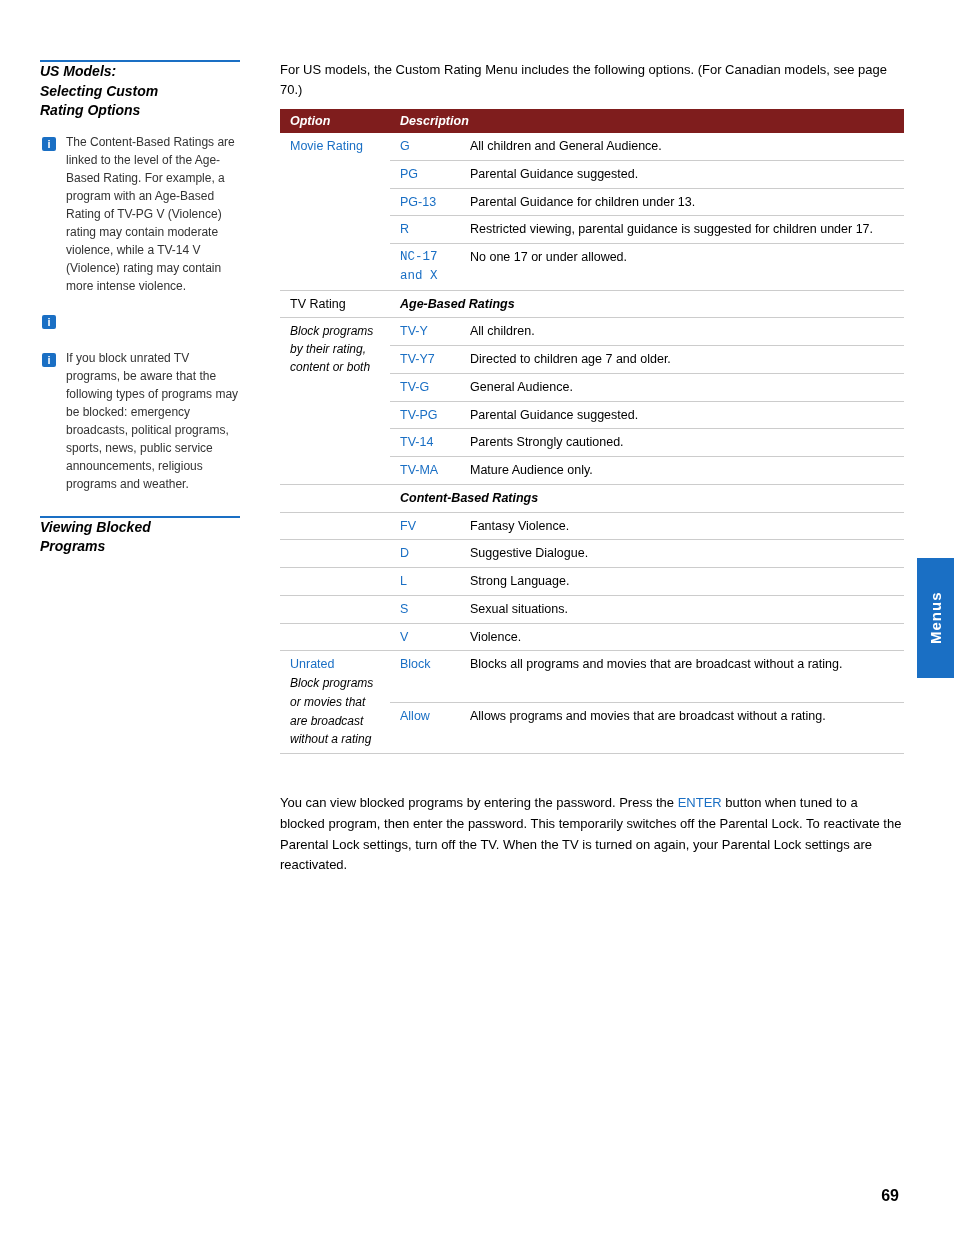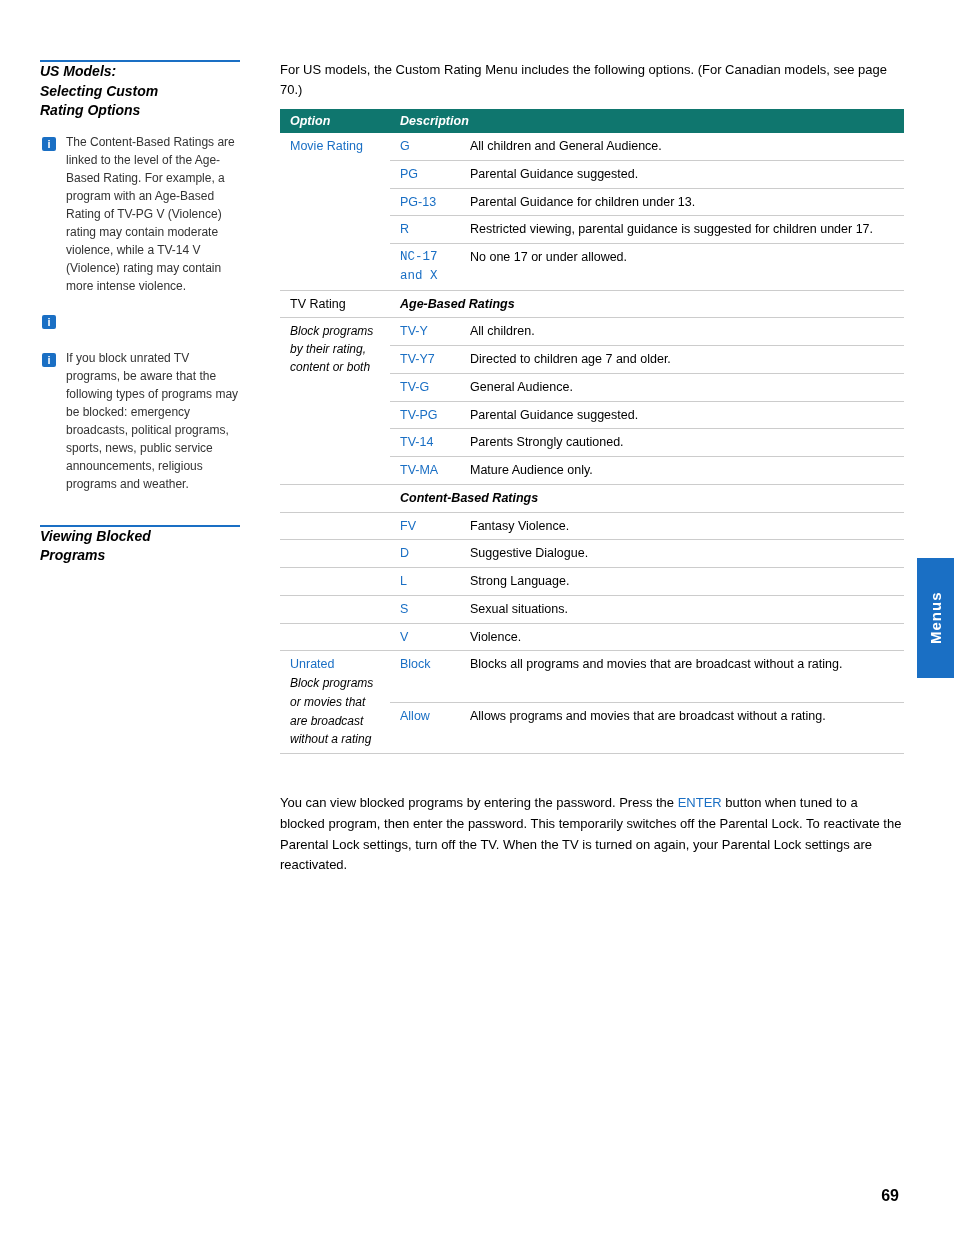--- a/index.html
+++ b/index.html
@@ -80,21 +80,21 @@
     }
 
     
     .rating-table {
       width: 100%;
       border-collapse: collapse;
       font-size: 12.5px;
     }
 
     .rating-table thead tr {
-      background: #0f766e;
+      background: #7f1d1d;
       color: #fff;
     }
 
     .rating-table thead th {
       padding: 5px 10px;
       text-align: left;
       font-weight: bold;
       font-style: italic;
     }
 
@@ -153,21 +153,21 @@
       margin-top: 2px;
     }
 
     .note-icon svg {
       width: 18px;
       height: 18px;
     }
 
     
     .section-block {
-      margin-top: 32px;
+      margin-top: 23px;
     }
 
     .viewing-text {
       font-size: 13px;
       line-height: 1.6;
     }
 
     .blue-link {
       color: #1a6fc4;
       font-weight: normal;

